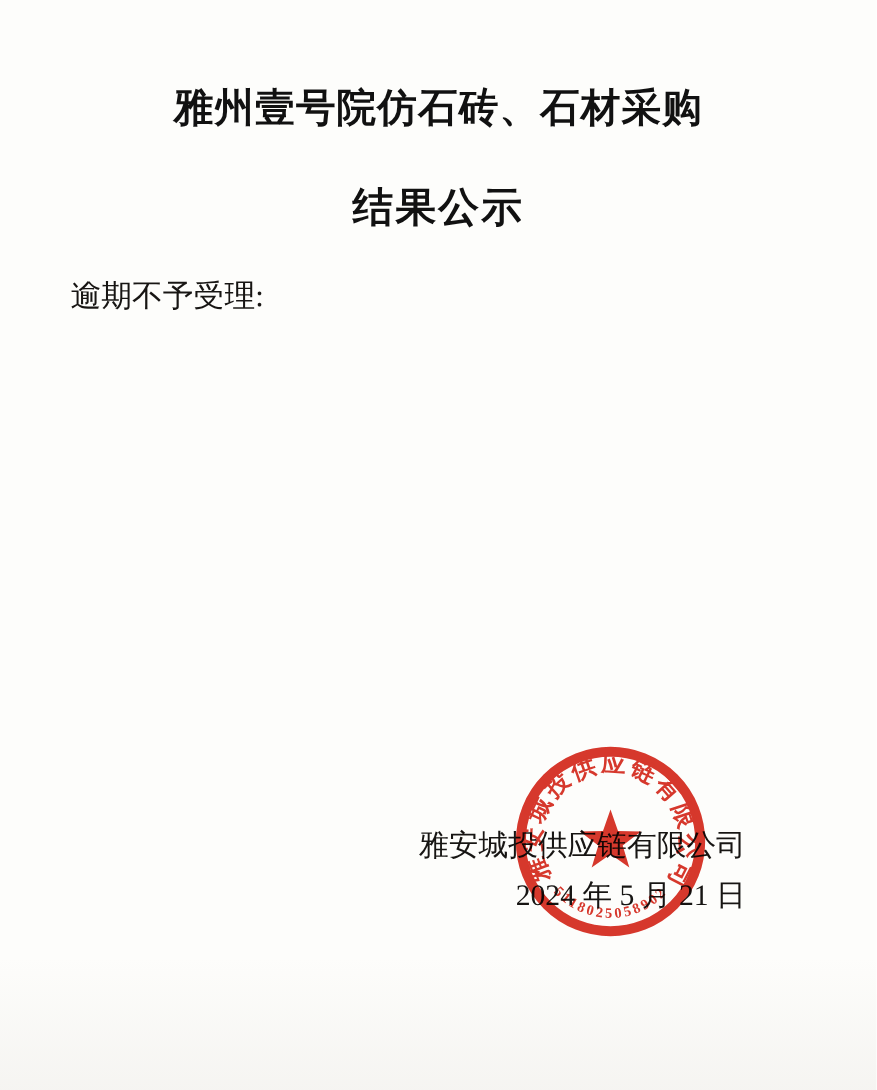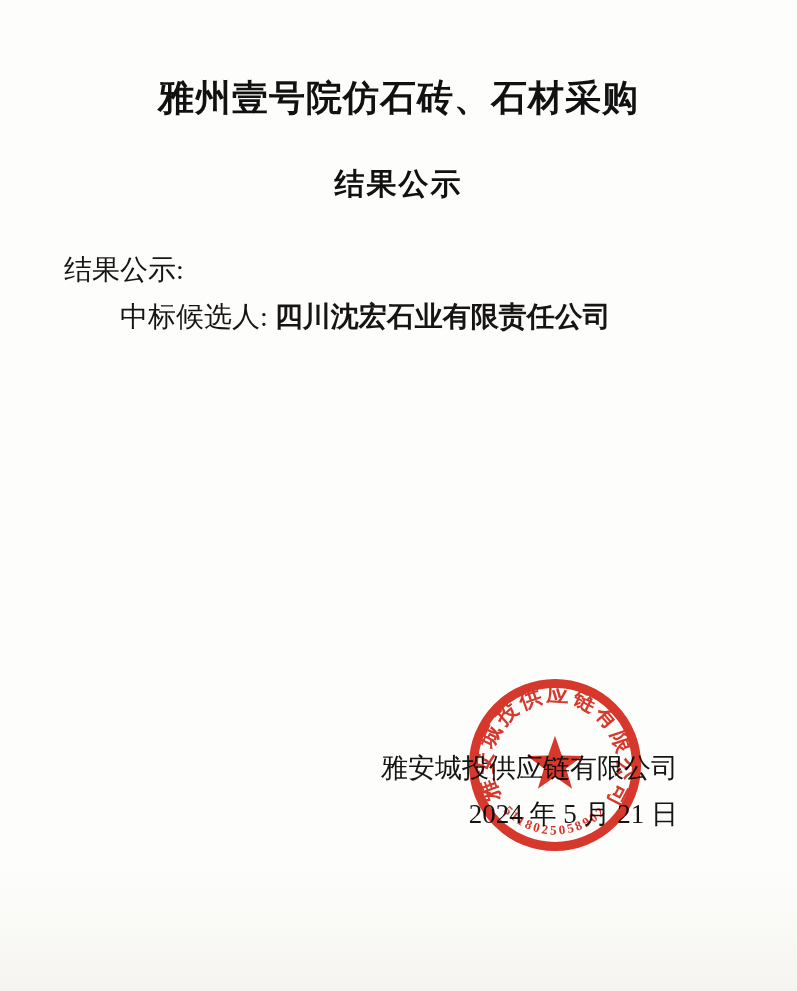--- a/index.html
+++ b/index.html
@@ -34,21 +34,21 @@
     font-weight: bold;
     color: #111;
   }
   .doc-title.line1 {
     top: 74px;
     font-size: 36px;
     letter-spacing: 1px;
   }
   .doc-title.line2 {
     top: 164px;
-    font-size: 30px;
+    font-size: 37px;
     letter-spacing: 2px;
   }
   .body-text {
     position: absolute;
     top: 246px;
     left: 64px;
     width: 670px;
     font-size: 28px;
     line-height: 47px;
     text-align: justify;
@@ -88,22 +88,21 @@
 </head>
 <body>
 
 <div class="page">
 
   <h1 class="doc-title line1">雅州壹号院仿石砖、石材采购</h1>
 
   <h1 class="doc-title line2">结果公示</h1>
 
   <div class="body-text">
-    <p>结果公示:</p>
-    <p class="indent"><span>中标候选人: </span><span class="winner-name">四川沈宏石业有限责任公司</span></p>
+    <p>逾期不予受理:</p>
   </div>
 
   <div class="signature">
     <div>雅安城投供应链有限公司</div>
     <div>2024 年 5 月 21 日</div>
   </div>
 
   <svg class="seal" viewBox="0 0 300 300" aria-hidden="true">
     <defs>
       <path id="sealTopArc" d="M 97.2 184.3 A 63 63 0 1 1 198.3 190.5" fill="none"></path>

